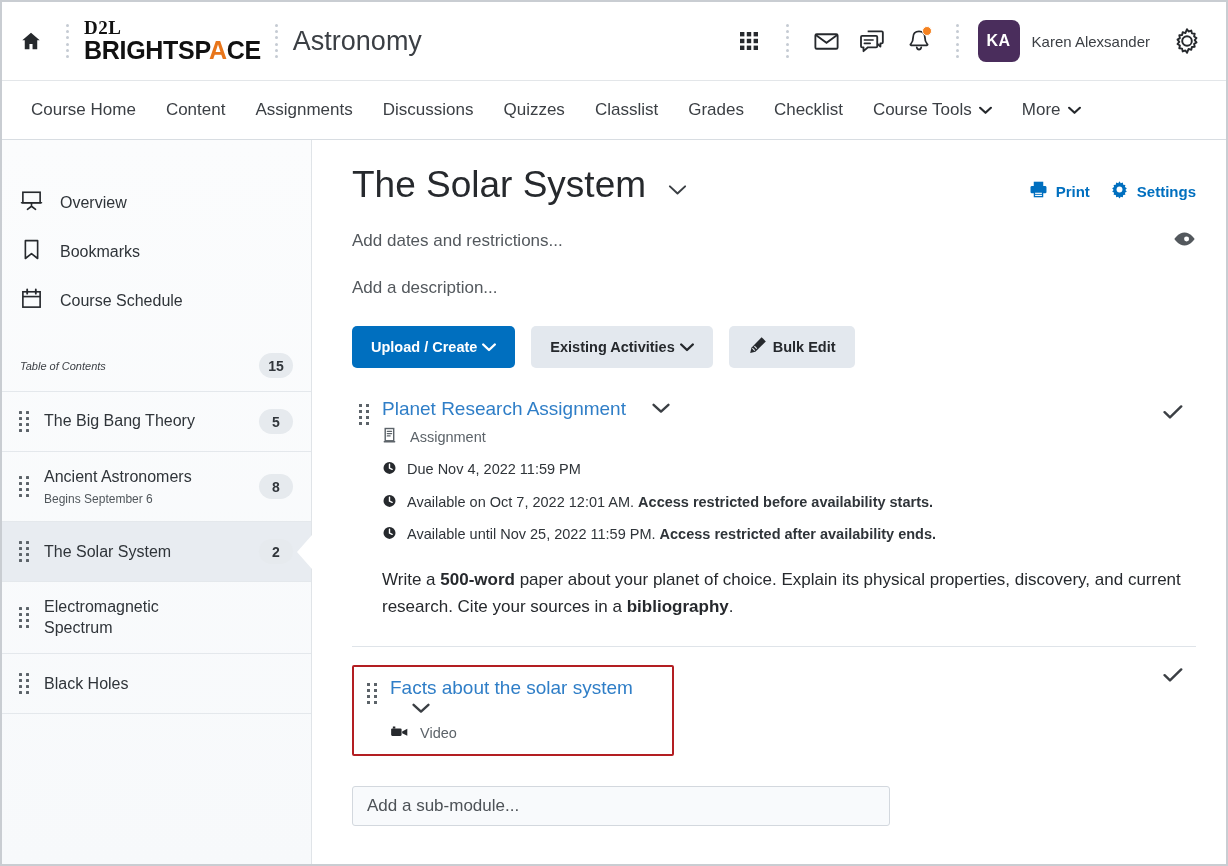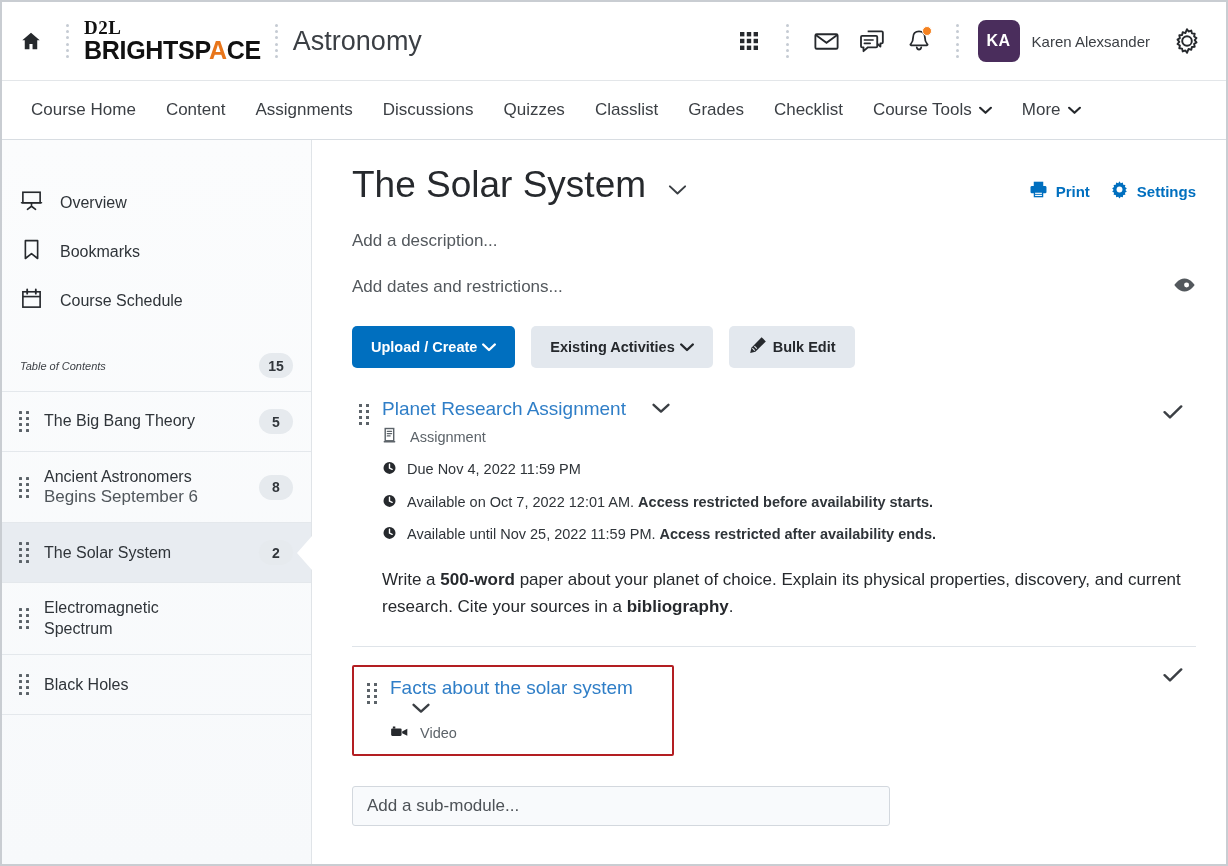--- a/index.html
+++ b/index.html
@@ -145,21 +145,21 @@
     border-right: 15px solid #ffffff;
   }
   .grip {
     width: 12px; flex: 0 0 12px; margin-right: 14px;
     display: grid; grid-template-columns: 3px 3px;
     grid-gap: 3px 4px; justify-content: center;
   }
   .grip i { width: 3px; height: 3px; background: #5c6369; display: block; border-radius: .5px; }
   .toc-text { flex: 1; min-width: 0; }
   .toc-title { font-size: 16px; color: #2f3439; line-height: 1.28; }
-  .toc-sub { font-size: 17px; color: #50565b; }
+  .toc-sub { font-size: 12px; color: #50565b; margin-top: 5px; }
 
   
   .main {
     flex: 1; background: #fff;
     padding: 26px 30px 0 40px;
     position: relative; overflow: hidden;
   }
   .main-title-row { display: flex; align-items: flex-start; }
   .page-title {
     font-size: 37px; font-weight: 400; color: #26292d;
@@ -555,31 +555,31 @@
                 <path d="M10 1.4l1.3 1.9 2.2-.7.4 2.3 2.3.3-.5 2.2 2 1.2-1.5 1.8 1.5 1.8-2 1.2.5 2.2-2.3.3-.4 2.3-2.2-.7L10 19.4l-1.3-1.9-2.2.7-.4-2.3-2.3-.3.5-2.2-2-1.2 1.5-1.8L2.3 8.6l2-1.2-.5-2.2 2.3-.3.4-2.3 2.2.7z" fill="#006fbf"></path>
                 <circle cx="10" cy="10" r="3.1" fill="#fff"></circle>
               </svg>
             </span>
             <span>Settings</span>
           </div>
         </div>
       </div>
 
       <div class="ghost-line">
-        <span>Add a description...</span>
-      </div>
-
-      <div class="ghost-line">
         <span>Add dates and restrictions...</span>
         <span class="eye">
           <svg width="23" height="16" viewBox="0 0 24 16">
             <path d="M12 1.2C5.8 1.2 1.4 8 1.4 8S5.8 14.8 12 14.8 22.6 8 22.6 8 18.2 1.2 12 1.2z" fill="#53585d"></path>
             <circle cx="14.2" cy="8" r="2.6" fill="#fff"></circle>
           </svg>
         </span>
+      </div>
+
+      <div class="ghost-line">
+        <span>Add a description...</span>
       </div>
 
       <div class="btn-row">
         <div class="btn btn-primary">
           <span>Upload / Create</span>
           <span>
             <svg width="14" height="9" viewBox="0 0 14 9">
                 <path d="M1.2 1.5L7 7 12.8 1.5" fill="none" stroke="#ffffff" stroke-width="2.4" stroke-linecap="round" stroke-linejoin="round"></path>
               </svg>
           </span>

